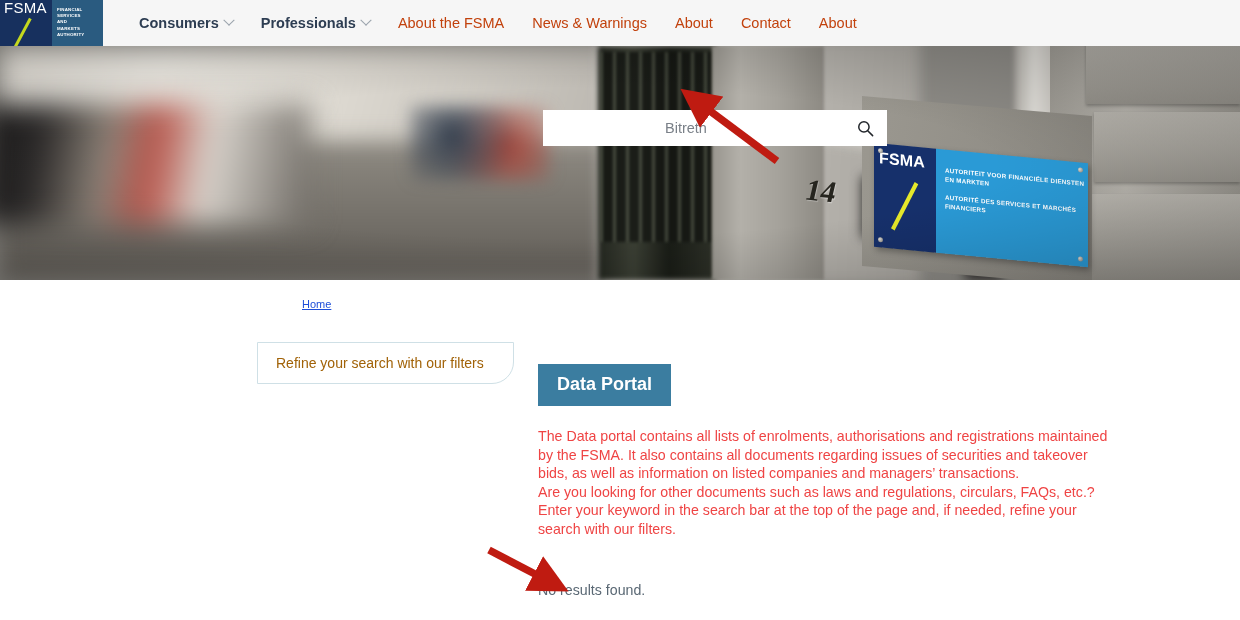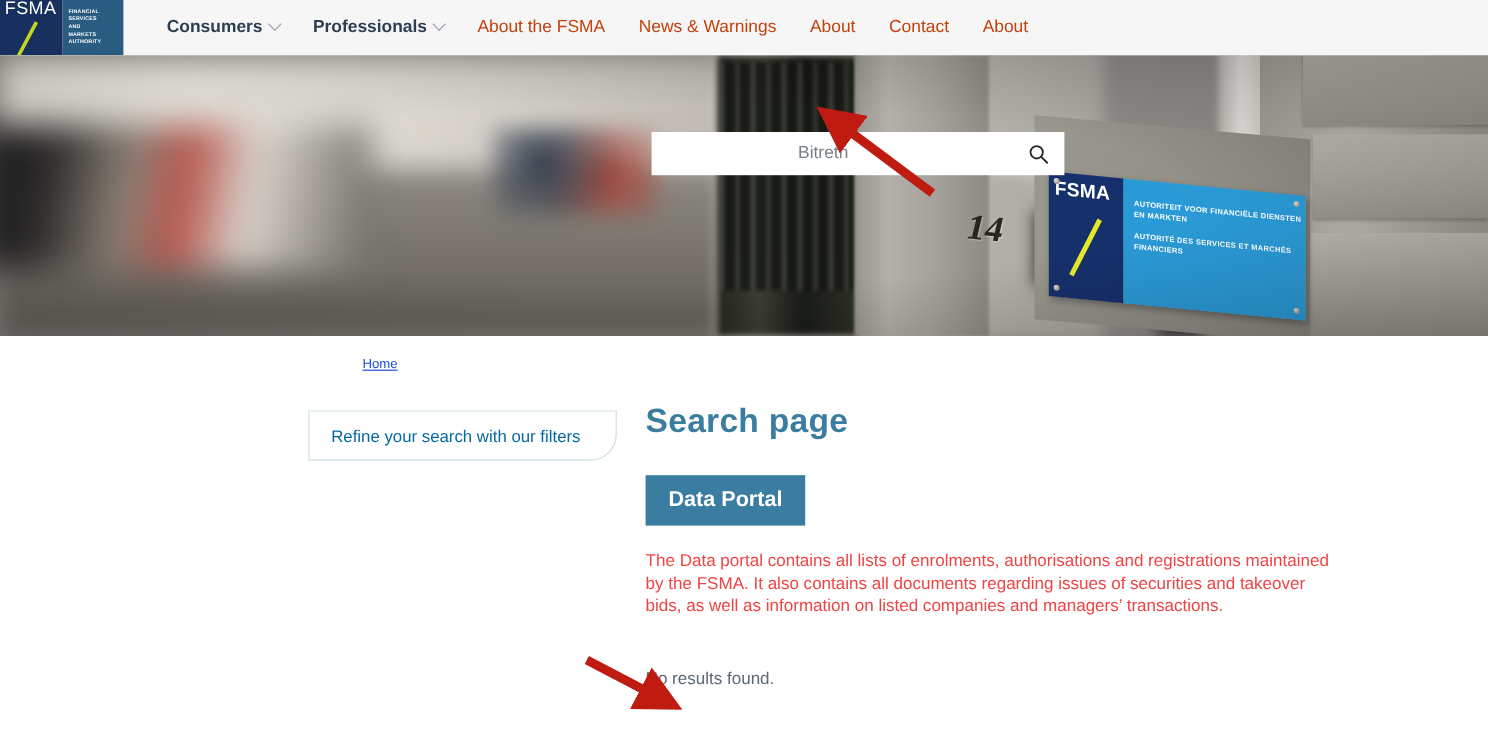--- a/index.html
+++ b/index.html
@@ -296,21 +296,21 @@
     position: absolute;
     left: 257px; top: 62px;
     width: 257px; height: 42px;
     border: 1px solid #cfe0e6;
     border-radius: 0 0 22px 0;
     background: #ffffff;
     display: flex;
     align-items: center;
     padding-left: 18px;
     font-size: 14px;
-    color: #0369a1;
+    color: #a16207;
     cursor: pointer;
   }
 
   .main-col {
     position: absolute;
     left: 538px; top: 55px;
     width: 600px;
   }
   .page-title {
     font-size: 28px;
@@ -442,26 +442,26 @@
 
 <div class="content">
 
   <a class="breadcrumb">Home</a>
 
   <div class="filters-box">
     <span>Refine your search with our filters</span>
   </div>
 
   <div class="main-col">
-    <h1 class="page-title">Search page</h1>
 
     <div class="tab-btn">Data Portal</div>
 
     <div class="body-text">
       <p>The Data portal contains all lists of enrolments, authorisations and registrations maintained by the FSMA. It also contains all documents regarding issues of securities and takeover bids, as well as information on listed companies and managers’ transactions.</p>
+      <p>Are you looking for other documents such as laws and regulations, circulars, FAQs, etc.? Enter your keyword in the search bar at the top of the page and, if needed, refine your search with our filters.</p>
     </div>
 
     <div class="no-results">No results found.</div>
   </div>
 </div>
 
 <svg class="arrow-layer" viewBox="0 0 1240 620" width="1240" height="620">
   <defs>
     <marker id="ah" markerWidth="5.2" markerHeight="5.2" refX="3.6" refY="2.6" orient="auto">
       <path d="M0,0 L5.2,2.6 L0,5.2 Z" fill="#bf1b11"></path>

